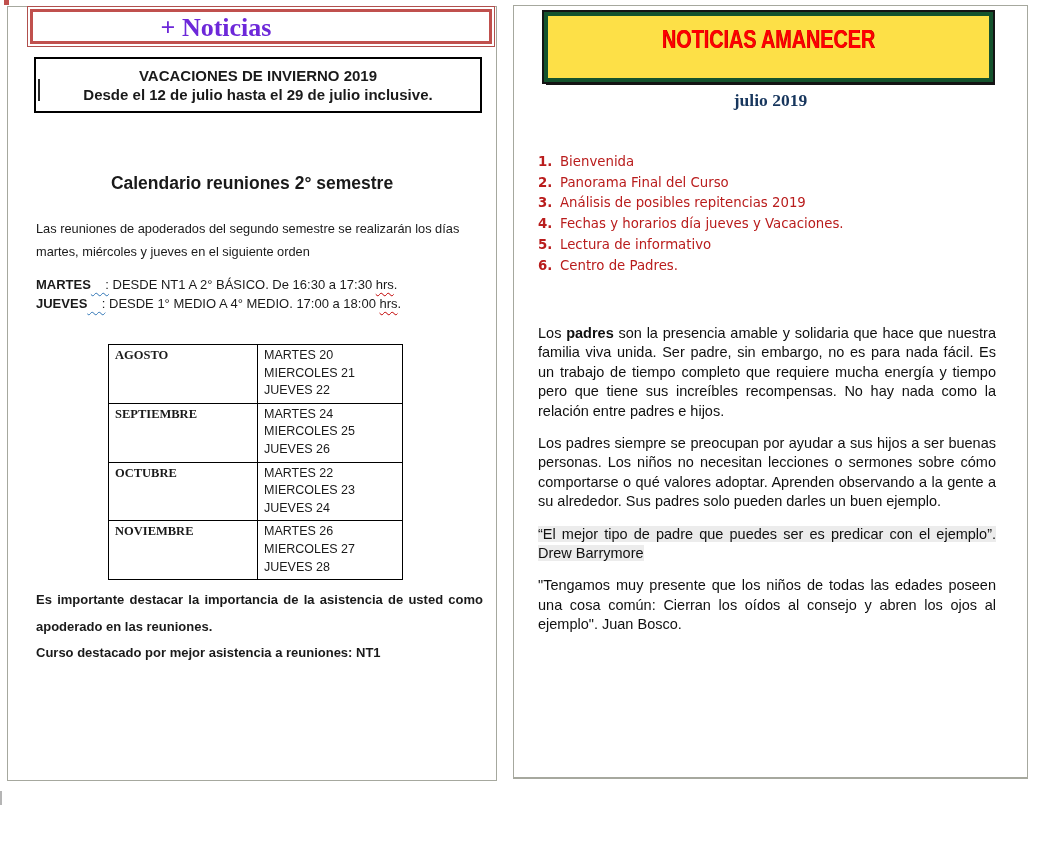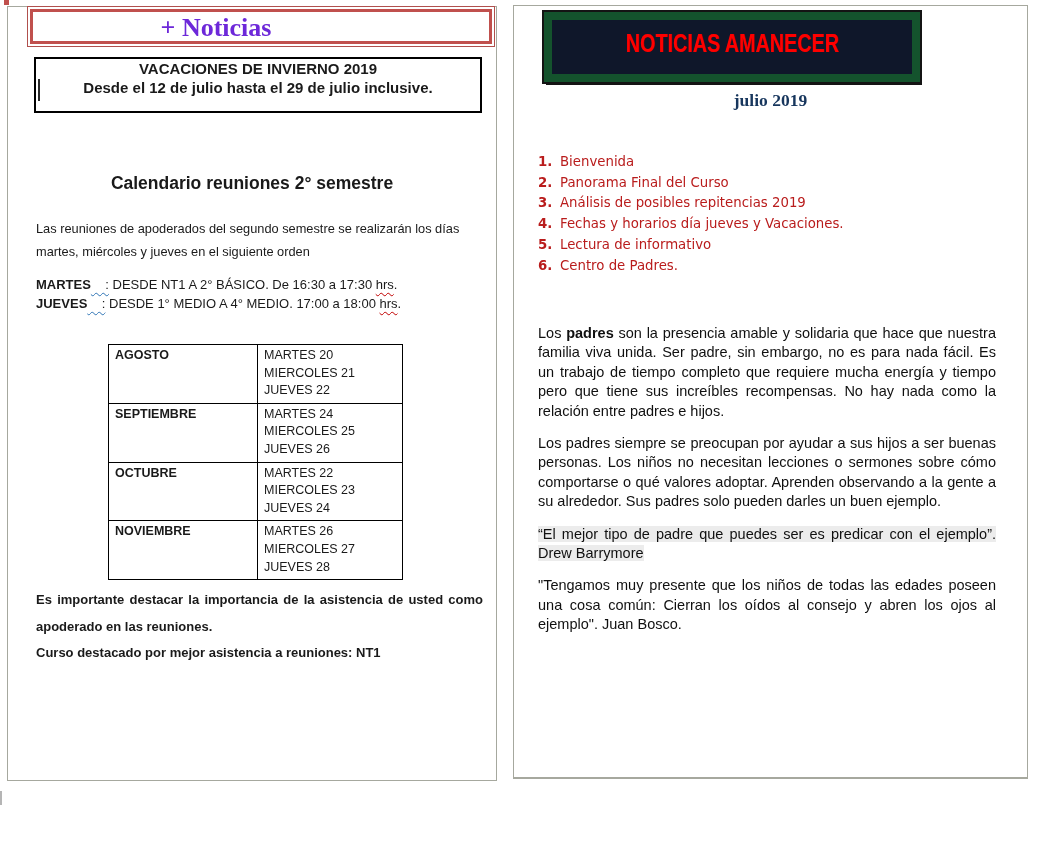--- a/index.html
+++ b/index.html
@@ -14,44 +14,44 @@
   
   .masthead-box { position:absolute; left:22px; top:2px; width:462px; height:35px;
     border:3px solid #c0504d; outline:1px solid #b0504d; outline-offset:2px;
     text-align:center; }
   .masthead-text { font-family:"Liberation Serif", serif; font-weight:bold; font-size:26px;
     line-height:31px; color:#6d28d9; display:inline-block; transform:translateX(-45px); }
 
   .cursor-mark { position:absolute; left:30px; top:72px; width:2px; height:22px; background:#2a2a2a; }
 
   .vacaciones-box { position:absolute; left:26px; top:50px; width:448px; height:56px;
-    border:2px solid #000; text-align:center; font-weight:bold; font-size:15px; line-height:19px; }
+    border:2px solid #000; text-align:center; font-weight:bold; font-size:15px; line-height:19px; padding-top:7px; }
 
   .cal-title { position:absolute; left:0; top:166px; width:100%; text-align:center;
     font-weight:bold; font-size:17.5px; }
 
   .intro { position:absolute; left:28px; top:210px; width:452px; font-size:12.8px; line-height:23px; }
 
   .schedule { position:absolute; left:28px; top:268px; font-size:13px; line-height:19.3px; }
   .sched-day { font-weight:bold; }
   .wavy-blue { text-decoration:underline; text-decoration-style:wavy; text-decoration-color:#2e74b5; text-decoration-thickness:1px; text-underline-offset:3px; }
   .wavy-red  { text-decoration:underline; text-decoration-style:wavy; text-decoration-color:#c00000; text-decoration-thickness:1px; text-underline-offset:3px;margin-top:6px; }
 
   .months-table { position:absolute; left:100px; top:337px; border-collapse:collapse; font-size:12.5px; }
   .months-table td { border:1.5px solid #000; vertical-align:top; padding:2px 6px 3px 6px; line-height:17.6px; }
-  .months-table td.month { width:149px; font-weight:bold; }
+  .months-table td.month { width:149px; font-weight:bold;font-family:Liberation Serif, serif; }
   .months-table td.days  { width:145px; }
 
   .closing { position:absolute; left:28px; top:580px; width:447px; font-weight:bold;
     font-size:13px; line-height:26.5px; text-align:justify; }
 
   
-  .amanecer-box { position:absolute; left:30px; top:6px; width:376px; height:70px;
-    border:8px solid #14532d; outline:2px solid #141414; box-shadow:2px 3px 0 #141414;
-    background:#0f172a; text-align:center; }
+  .amanecer-box { position:absolute; left:30px; top:6px; width:449px; height:70px;
+    border:4px solid #14532d; outline:2px solid #141414; box-shadow:2px 3px 0 #141414;
+    background:#fde047; text-align:center; }
   .amanecer-text { display:inline-block; margin-top:8px; font-weight:bold; font-size:21px;
     color:#fe0000; letter-spacing:0px; transform:scale(0.94,1.25); transform-origin:center top;
     text-shadow:0.5px 0.5px 0 #a00000; }
 
   .issue-date { position:absolute; left:0; top:84px; width:100%; text-align:center;
     font-family:"Liberation Serif", serif; font-weight:bold; font-size:17.5px; color:#17365d; }
 
   .agenda { position:absolute; left:24px; top:146px; font-family:"DejaVu Sans", sans-serif;
     font-size:13.3px; line-height:20.7px; color:#b91c1c; }
   .agenda-num { display:inline-block; min-width:22px; font-weight:bold; }

